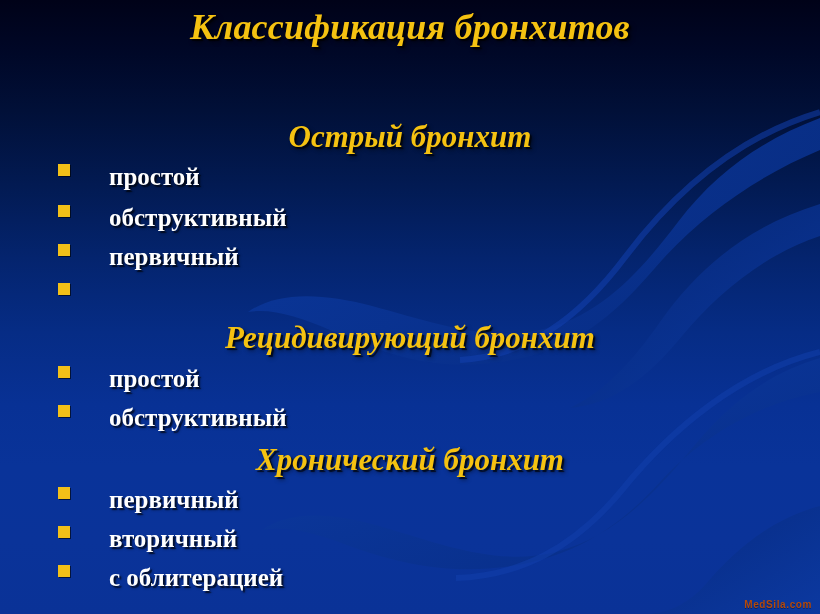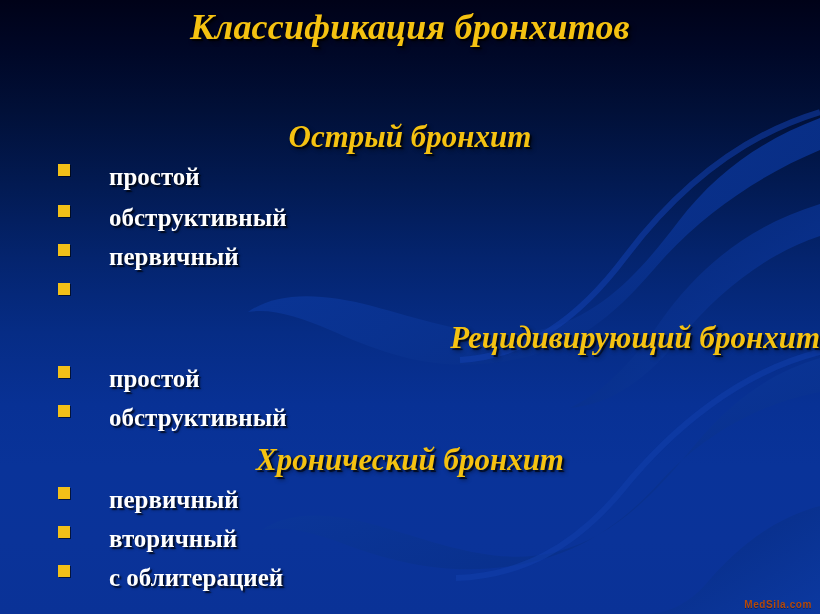--- a/index.html
+++ b/index.html
@@ -58,21 +58,21 @@
     width: 820px;
     text-align: center;
     font-size: 31px;
     font-weight: bold;
     font-style: italic;
     color: #f5c211;
     text-shadow: 2px 2px 1px rgba(0,0,0,0.7), 3px 3px 4px rgba(0,0,0,0.45);
     white-space: nowrap;
   }
   .section-heading.h-acute      { top: 119px; }
-  .section-heading.h-recurrent  { top: 320px; text-align: right; }
+  .section-heading.h-recurrent  { top: 320px; }
   .section-heading.h-chronic    { top: 442px; }
 
   
   .bullet-row {
     position: absolute;
     left: 58px;
     display: flex;
     align-items: flex-start;
     height: 28px;
     gap: 22px;

